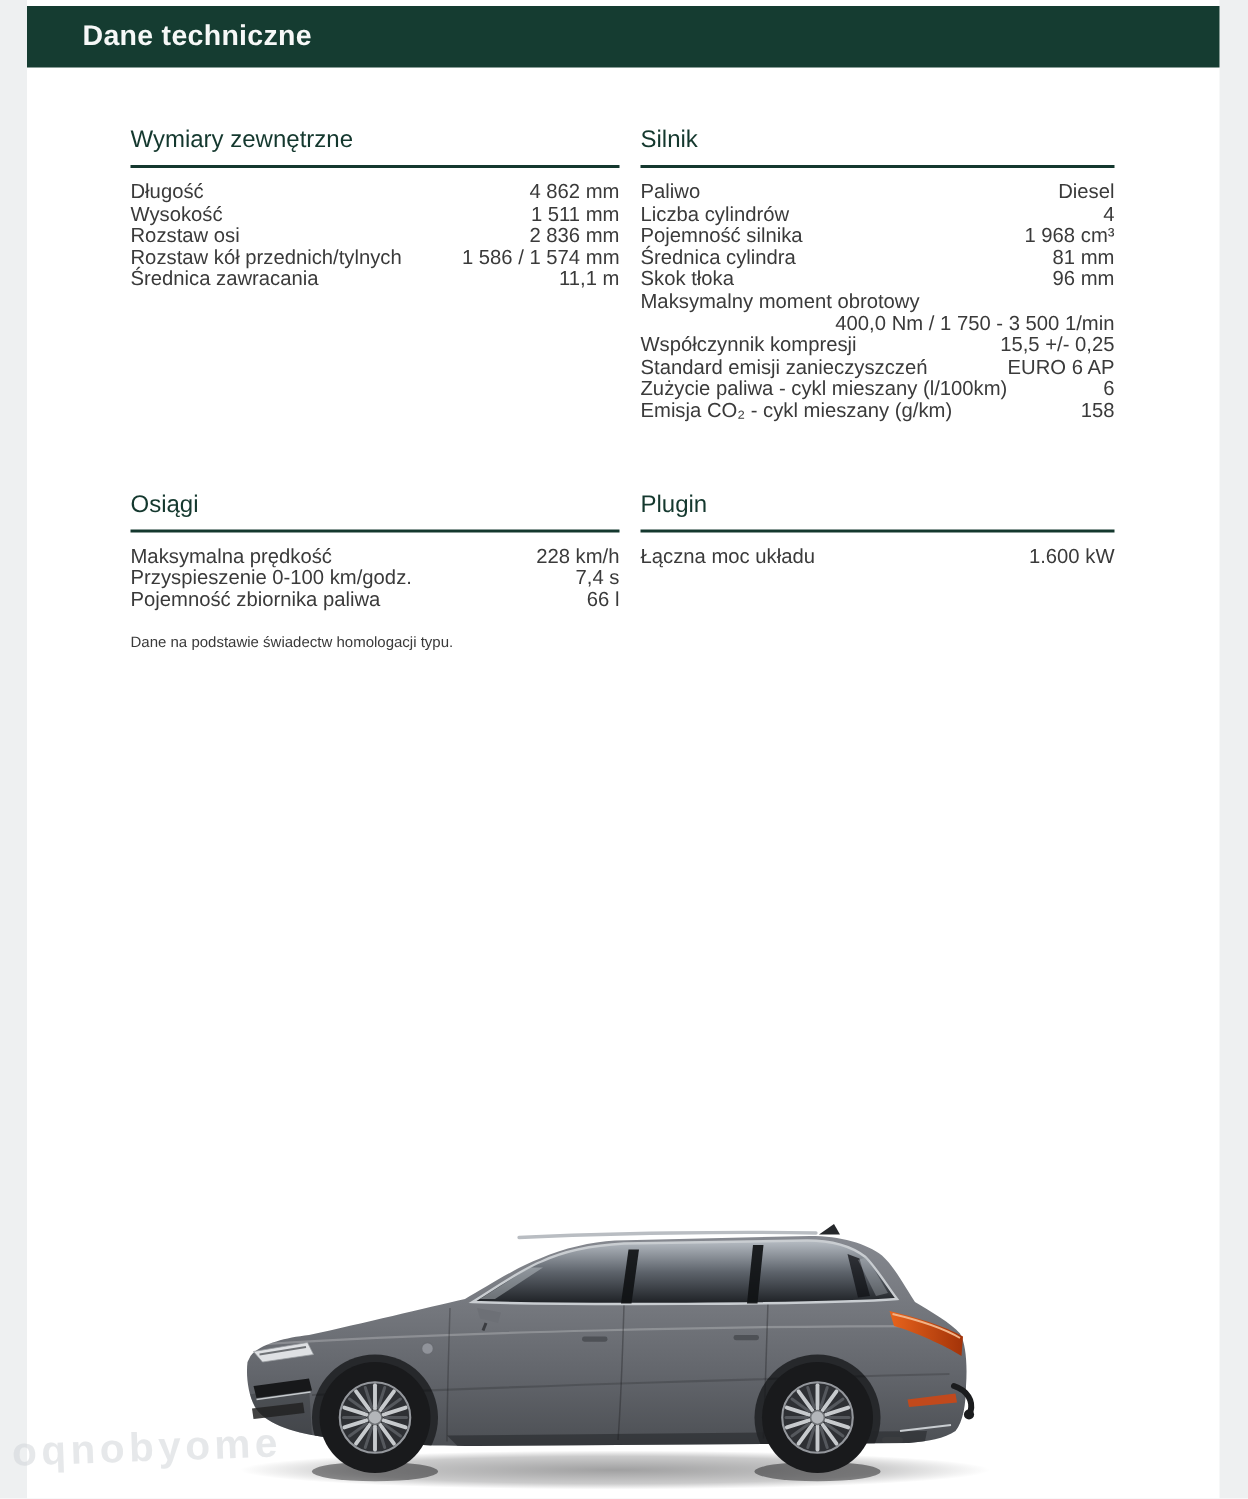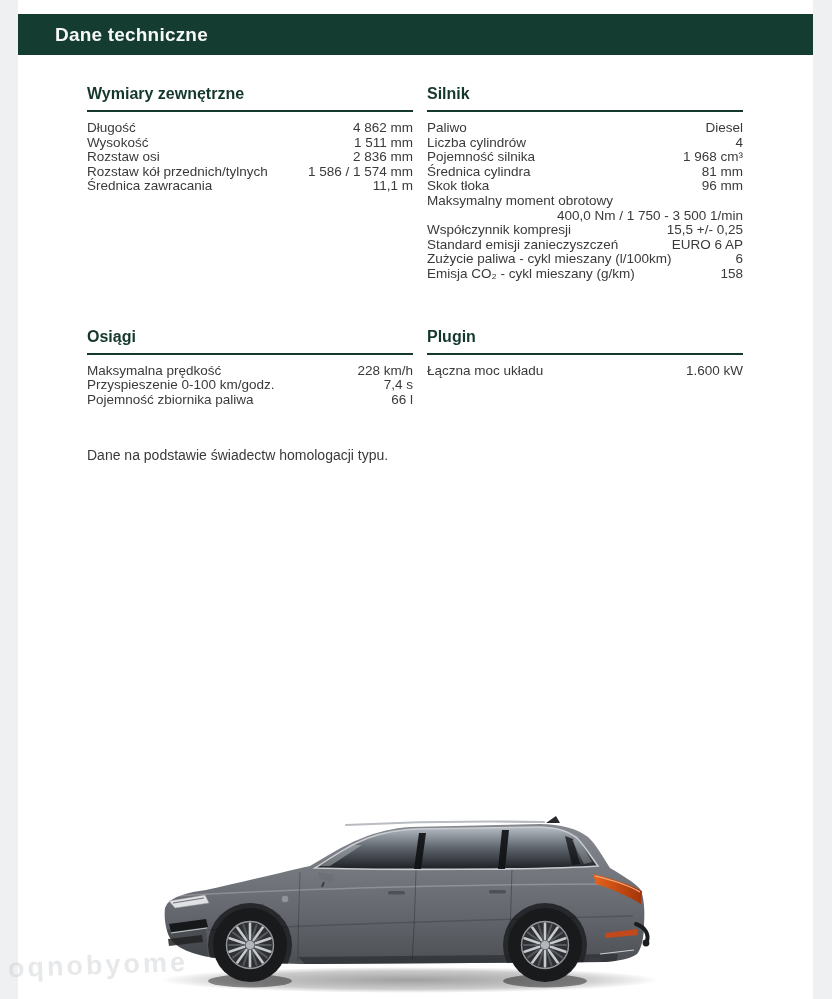--- a/index.html
+++ b/index.html
@@ -14,48 +14,48 @@
     width:832px;height:999px;position:relative;
     background:var(--page-bg);
     font-family:"Liberation Sans","DejaVu Sans",sans-serif;
     color:var(--text);
   }
   .sheet{
     position:absolute;left:18px;top:0;width:795px;height:999px;
     background:#ffffff;
   }
   .header-bar{
-    position:absolute;left:0;top:14px;width:100%;height:41px;
+    position:absolute;left:0;top:4px;width:100%;height:41px;
     background:var(--header-bg);
     display:flex;align-items:center;
   }
   .header-title{
     color:#f6f8f7;font-size:19px;font-weight:bold;
     padding-left:37px;letter-spacing:0.2px;
   }
   .content{
     position:absolute;left:69px;top:85px;width:656px;
   }
   .grid{
     display:grid;grid-template-columns:326px 316px;
     column-gap:14px;row-gap:46px;
   }
   .section-title{
-    font-size:16px;font-weight:bold;color:var(--accent);
+    font-size:16px;font-weight:normal;color:var(--accent);
     padding-bottom:7px;border-bottom:2px solid var(--accent);
   }
   .rows{margin-top:9px;}
   .row{
     display:flex;flex-wrap:wrap;justify-content:space-between;
     font-size:13.5px;line-height:14.6px;color:var(--text);
   }
   .row .label{text-align:center;}
   .row .value{margin-left:auto;text-align:center;white-space:nowrap;}
   .footnote{
-    margin-top:40px;font-size:14px;color:var(--text);
+    margin-top:16px;font-size:10px;color:var(--text);
   }
   .car-wrap{
     position:absolute;left:130px;top:812px;width:520px;height:187px;
   }
   .watermark{
     position:absolute;left:8px;top:950px;
     font-size:27px;font-weight:bold;letter-spacing:3px;
     color:rgba(210,213,216,0.55);
     transform:rotate(-2deg);
     pointer-events:none;user-select:none;

